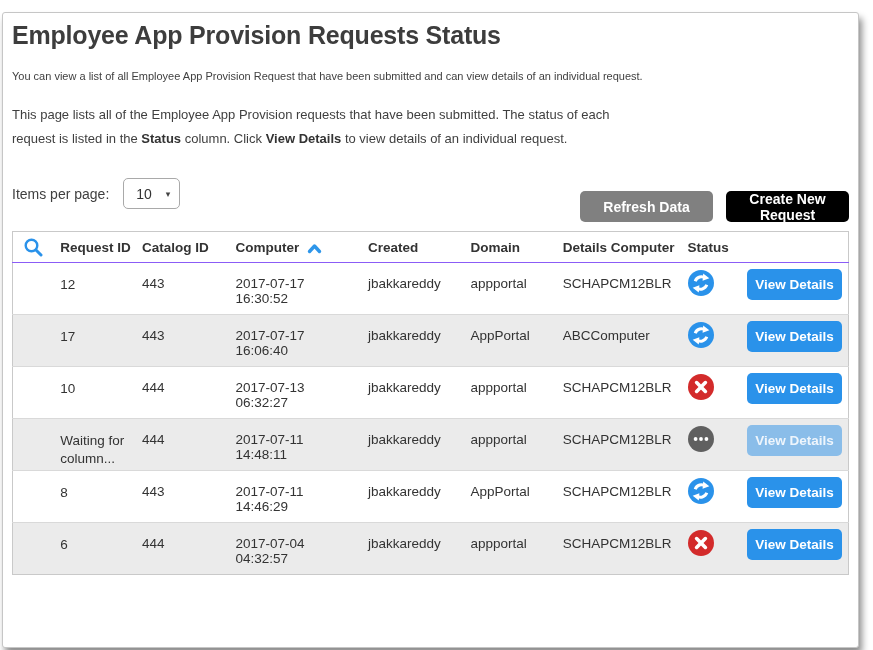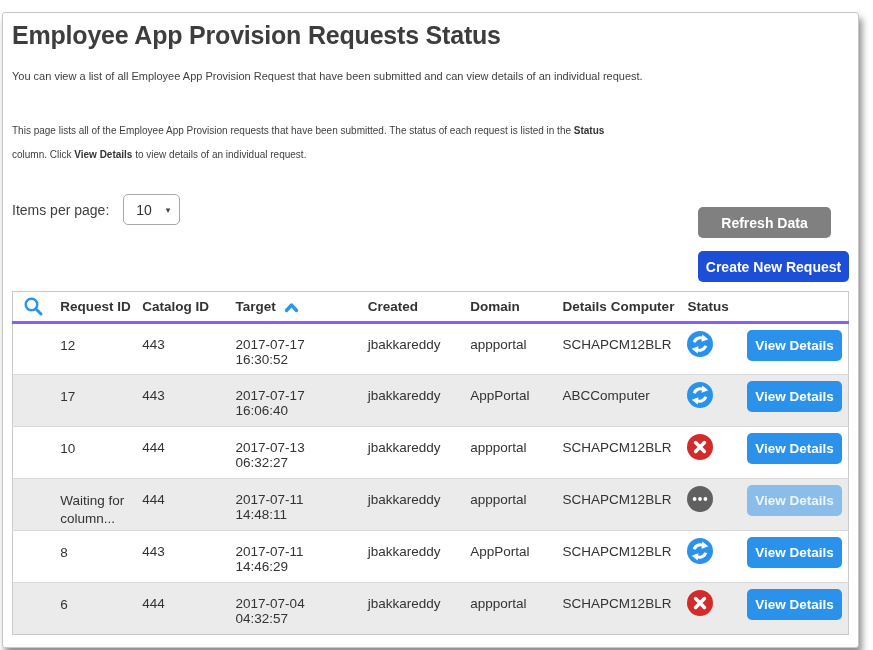--- a/index.html
+++ b/index.html
@@ -10,43 +10,43 @@
     position: absolute; left: 2px; top: 12px; width: 857px; height: 636px;
     background: #fff; border: 1px solid #c6c6c6; border-radius: 3px;
     box-shadow: 3px 6px 7px rgba(0,0,0,0.45);
     padding: 6px 9px 0 9px;
   }
 
   .page-title { font-size: 25px; font-weight: 700; color: #3d3d3d; letter-spacing: -0.2px; padding-top: 2px; }
   .intro-text { margin-top: 14px; max-width: 690px; font-size: 11px; color: #3f3f3f; line-height: 24px; }
 
   .section-heading { margin-top: 40px; font-size: 20px; font-weight: 700; color: #2e8fd8; }
-  .section-desc { margin-top: 31px; max-width: 600px; font-size: 10px; color: #3f3f3f; line-height: 24px; }
+  .section-desc { margin-top: 15px; max-width: 600px; font-size: 13px; color: #3f3f3f; line-height: 24px; }
   .section-desc b { font-weight: 700; color: #333; }
 
   .controls-row { margin-top: 27px; display: flex; justify-content: space-between; align-items: flex-start; }
   .ipp-group { display: flex; align-items: center; }
   .ipp-label { font-size: 14px; color: #3f3f3f; }
   .ipp-select {
     margin-left: 14px; width: 57px; height: 31px; border: 1px solid #a9a9a9; border-radius: 5px;
     background: #fff; display: flex; align-items: center; justify-content: space-between;
     padding: 0 9px 0 12px; cursor: pointer;
   }
   .ipp-value { font-size: 14px; color: #333; }
   .ipp-caret { font-size: 9px; color: #444; }
 
-  .btn-group { display: flex; gap: 13px; margin-top: 13px; flex-direction: column; }
+  .btn-group { display: flex; gap: 13px; margin-top: 13px; }
   .btn { height: 31px; border: none; border-radius: 5px; color: #fff; font-family: "Liberation Sans", sans-serif;
          font-size: 14px; font-weight: 700; cursor: pointer; }
   .btn-gray { background: #808080; width: 133px; }
-  .btn-blue { background: #1d4ed8; width: 151px; }
+  .btn-blue { background: #000000; width: 123px; }
 
   table.req-table { margin-top: 9px; width: 100%; border-collapse: collapse; border: 1px solid #c9c9c9; background: #fff; }
   .req-table th { font-size: 13.5px; font-weight: 700; color: #333; text-align: left; height: 31px;
-                  vertical-align: middle; padding: 0 0 0 8px; border-bottom: 3px solid #8b5cf6; white-space: nowrap; }
+                  vertical-align: middle; padding: 0 0 0 8px; border-bottom: 1px solid #8b5cf6; white-space: nowrap; }
   .req-table th.search-th { padding-left: 10px; }
   .req-table td { font-size: 13.5px; color: #333; vertical-align: top; padding: 13px 4px 0 8px; }
   .req-table tr.data-row { height: 52px; border-top: 1px solid #d9d9d9; }
   .req-table tr.data-row:nth-child(even) { background: #ebebeb; }
 
   .col-icon { width: 40px; } .col-req { width: 82px; } .col-cat { width: 94px; }
   .col-created { width: 134px; } .col-user { width: 103px; } .col-domain { width: 93px; }
   .col-target { width: 125px; } .col-status { width: 68px; } .col-actions { width: 101px; }
 
   .sort-icon { display: inline-block; vertical-align: -2px; margin-left: 4px; }
@@ -104,21 +104,21 @@
       <tr data-name="table-header-row">
         <th class="search-th" data-name="search-header-cell">
           <svg data-name="search-icon" width="21" height="21" viewBox="0 0 21 21" style="vertical-align:-4px">
             <circle cx="8.5" cy="8.5" r="5.8" fill="none" stroke="#2a92ea" stroke-width="2.4"></circle>
             <line x1="13" y1="13" x2="18" y2="18" stroke="#2a92ea" stroke-width="3" stroke-linecap="round"></line>
           </svg>
         </th>
         <th data-name="column-header-request-id">Request ID</th>
         <th data-name="column-header-catalog-id">Catalog ID</th>
         <th data-name="column-header-created">
-          <span data-name="column-header-created-label">Target</span>
+          <span data-name="column-header-created-label">Computer</span>
           <svg class="sort-icon" data-name="sort-ascending-icon" width="15" height="11" viewBox="0 0 15 11">
             <path d="M2.5 8.5 L7.5 3 L12.5 8.5" fill="none" stroke="#2e96ea" stroke-width="3.4" stroke-linecap="round" stroke-linejoin="round"></path>
           </svg>
         </th>
         <th data-name="column-header-username">Created</th>
         <th data-name="column-header-domain">Domain</th>
         <th data-name="column-header-target-computer">Details Computer</th>
         <th data-name="column-header-status">Status</th>
         <th data-name="column-header-actions"></th>
       </tr>

